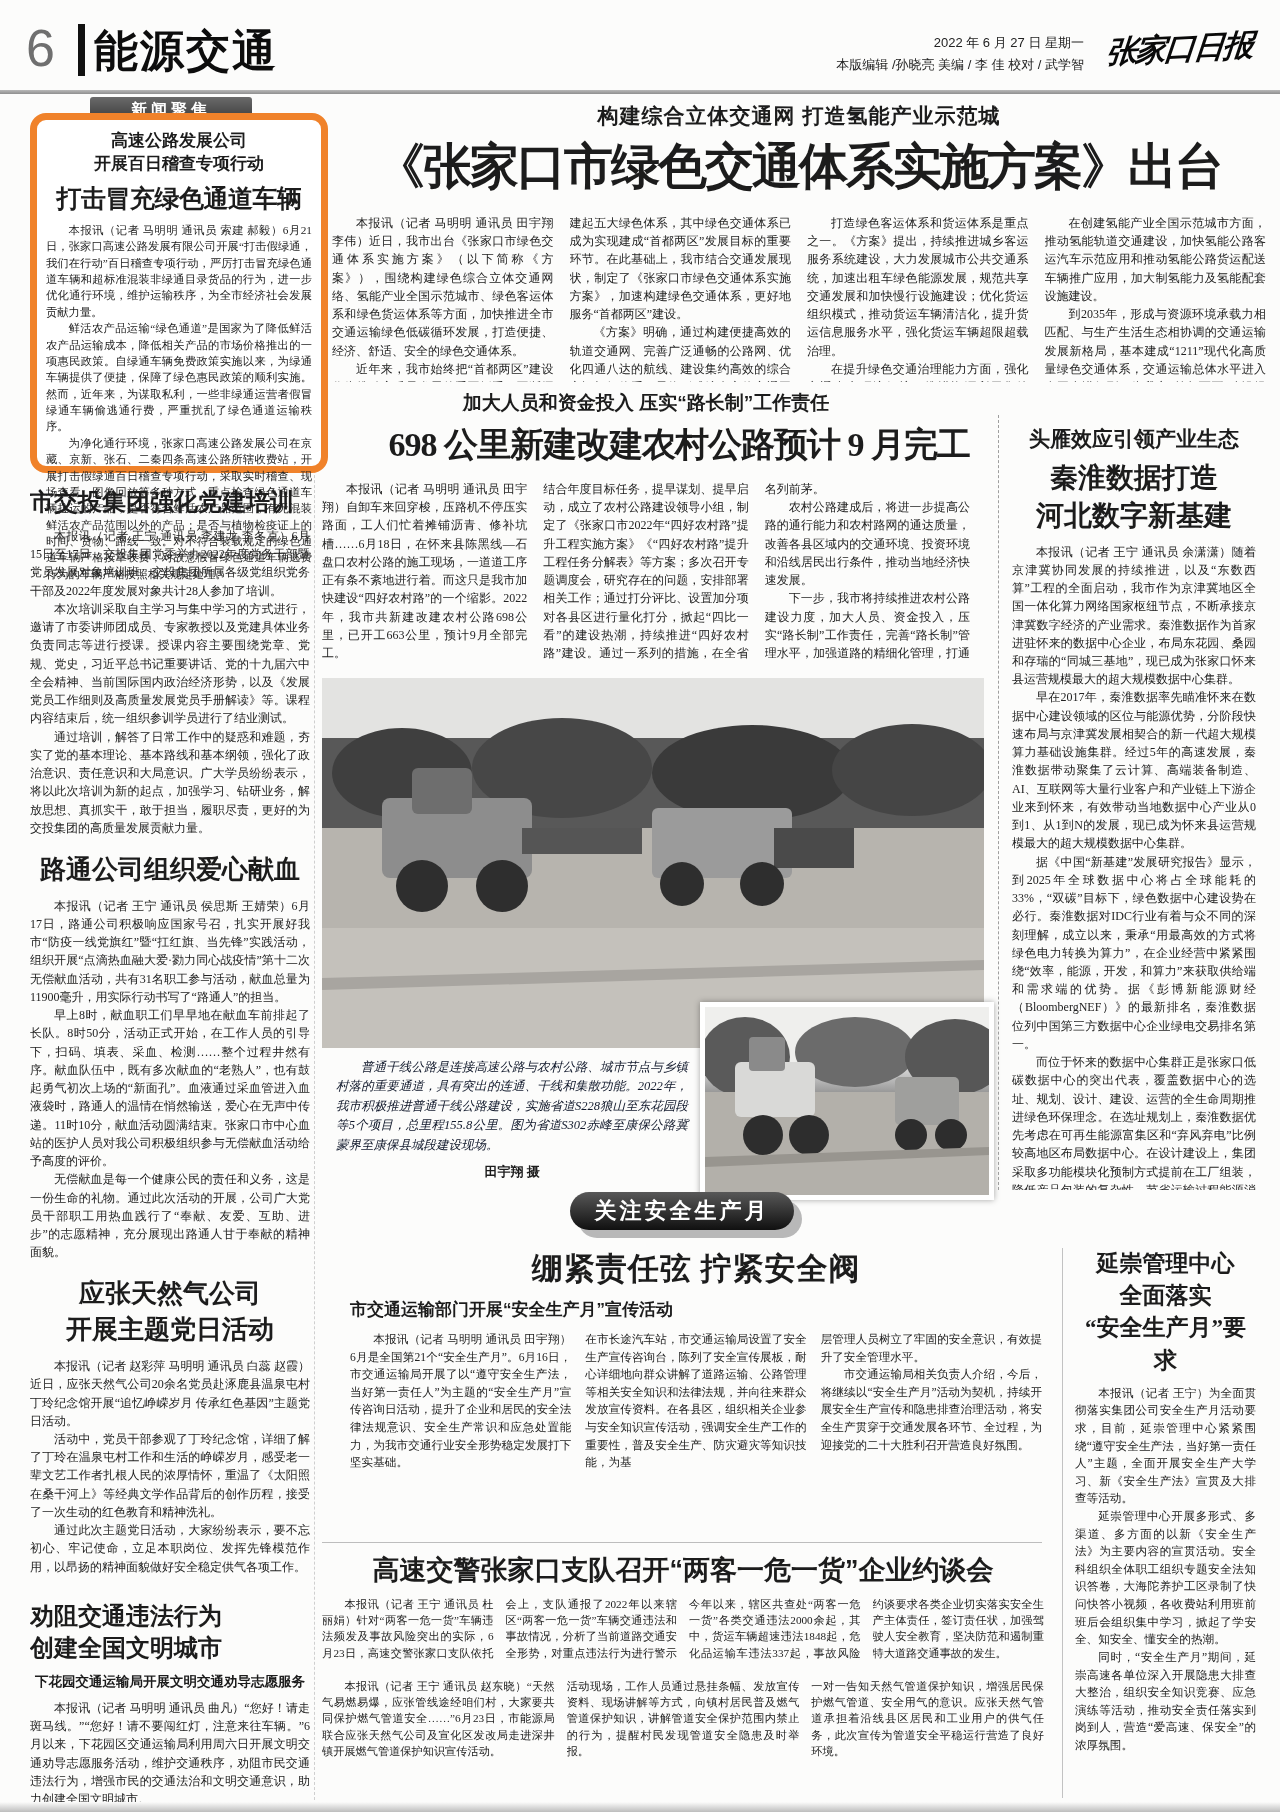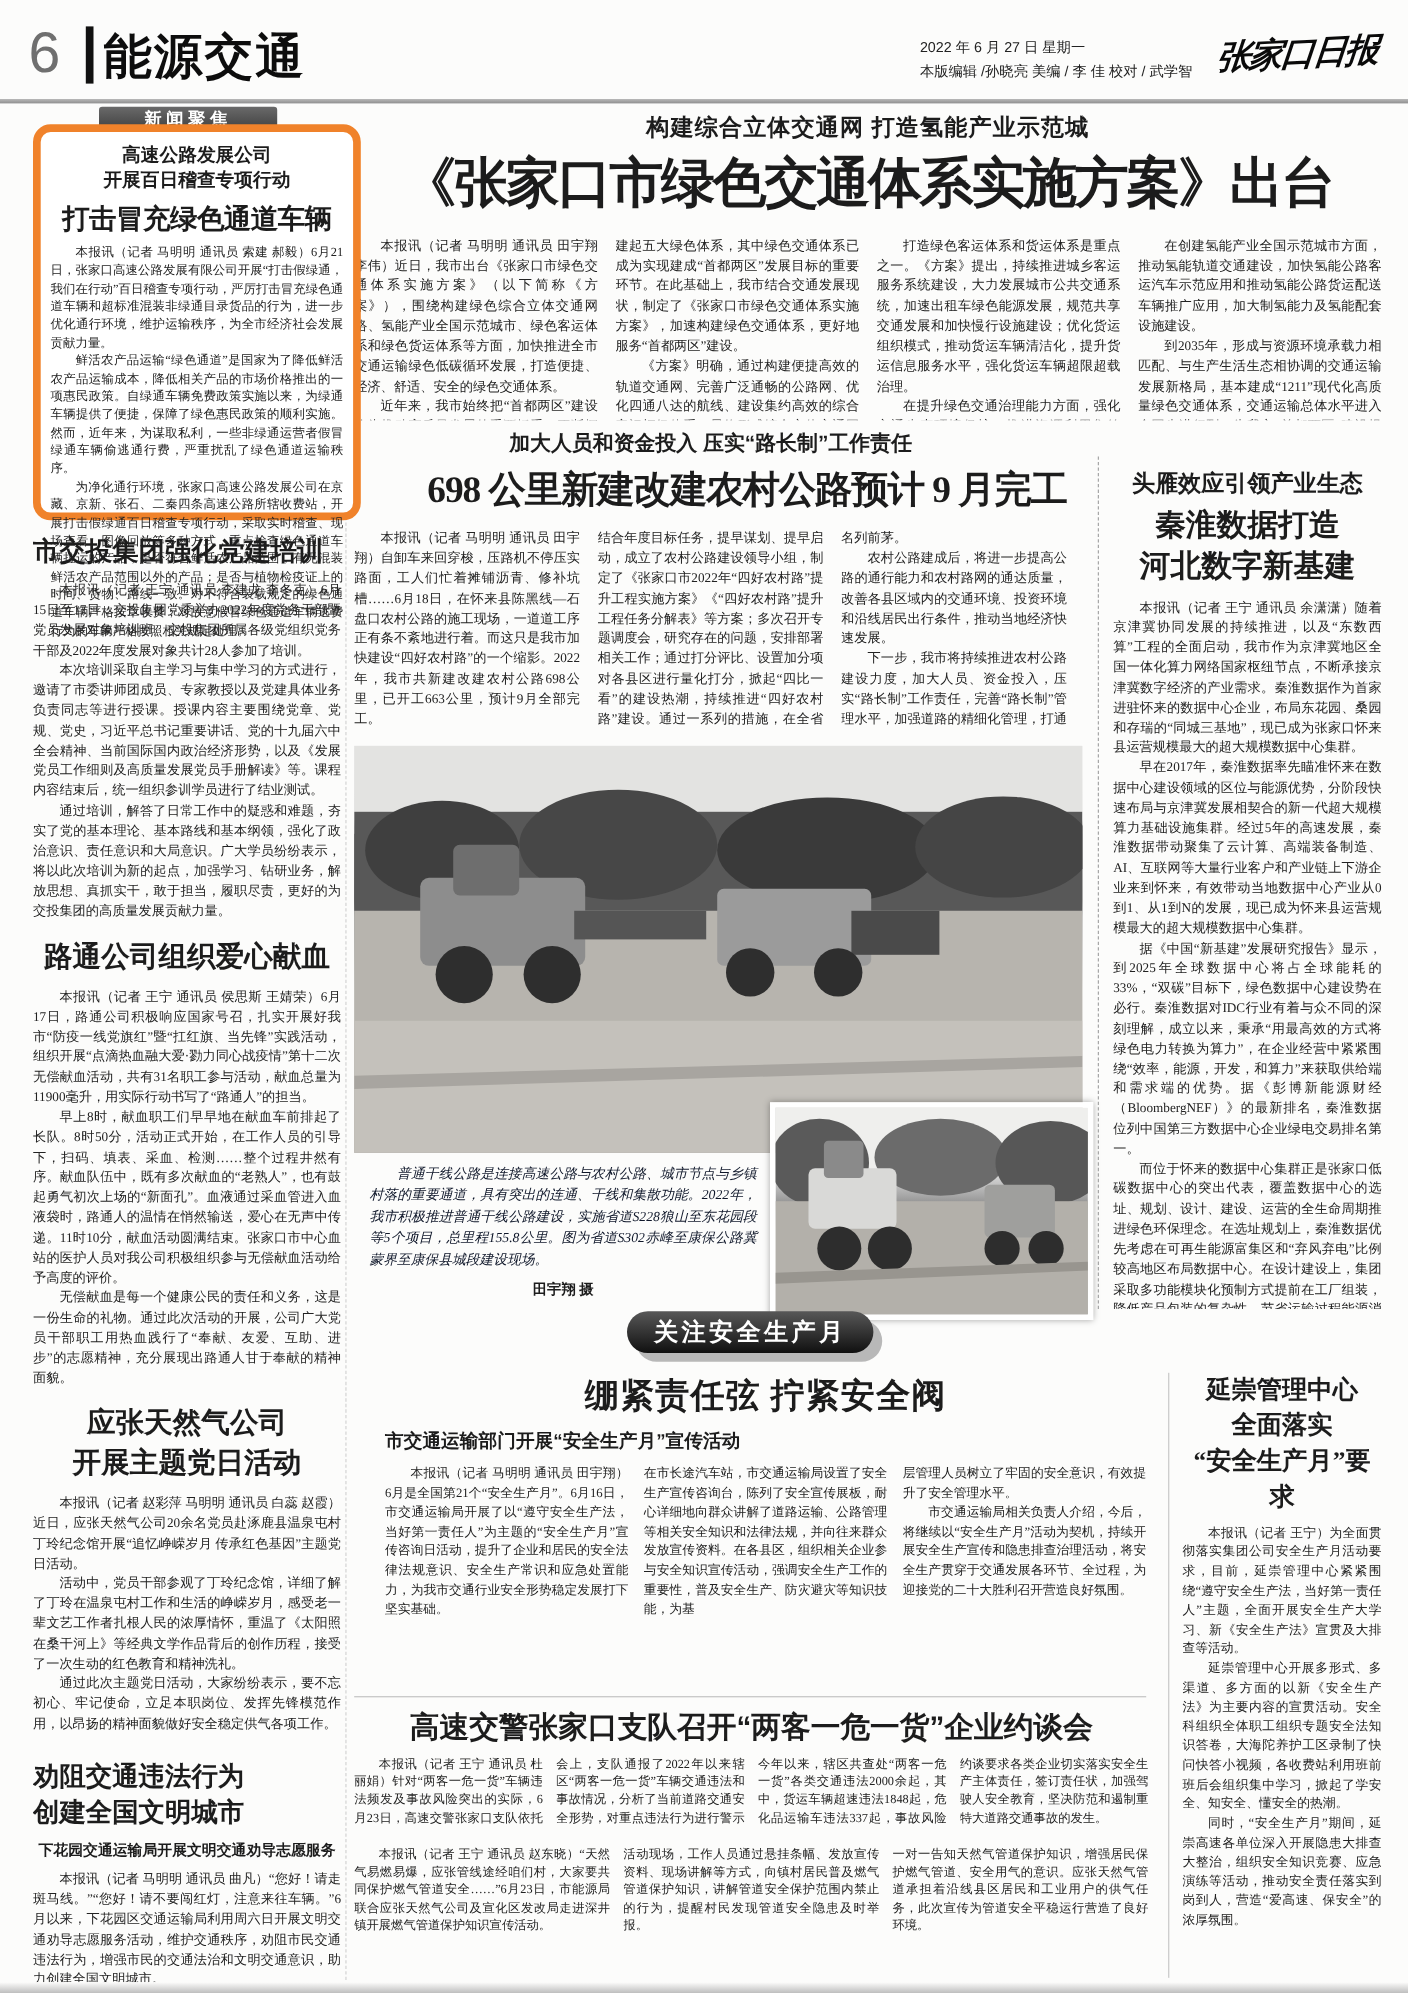--- a/index.html
+++ b/index.html
@@ -8,40 +8,40 @@
   .sans{font-family:"Liberation Sans",sans-serif;}
   .serif{font-family:"Liberation Serif",serif;}
   p{margin:0;}
   .bodytext p{font-size:12px;line-height:1.52;text-align:justify;text-indent:2em;color:#222;}
   .coltext{overflow:hidden;}
   
   #hdr{position:absolute;left:26px;top:10px;right:26px;height:76px;}
   #pagenum{position:absolute;left:0;top:8px;font-size:52px;color:#6f6f6f;font-family:"Liberation Sans",sans-serif;}
   #hdr-bar{position:absolute;left:52px;top:14px;width:7px;height:52px;background:#111;}
   #section-title{position:absolute;left:68px;top:12px;font-size:44px;font-weight:900;letter-spacing:2px;font-family:"Liberation Sans",sans-serif;color:#0d0d0d;}
-  #hdr-right{position:absolute;right:170px;top:22px;text-align:left;font-size:13px;line-height:1.7;color:#222;font-family:"Liberation Sans",sans-serif;}
+  #hdr-right{position:absolute;right:170px;top:22px;text-align:right;font-size:13px;line-height:1.7;color:#222;font-family:"Liberation Sans",sans-serif;}
   #masthead{position:absolute;right:0;top:10px;width:150px;height:58px;font-size:31px;font-weight:900;font-style:italic;
             transform:skew(-8deg) rotate(-3deg);letter-spacing:-2px;color:#0a0a0a;line-height:58px;text-align:center;}
   #hdr-rule{position:absolute;left:0;top:90px;width:1280px;height:4px;background:linear-gradient(#b9b9b9,#8f8f8f);}
   
   #news-badge{position:absolute;left:90px;top:97px;width:162px;height:30px;background:linear-gradient(#6a6a6a,#2e2e2e);
               color:#fff;font-size:16px;font-weight:bold;text-align:center;line-height:26px;letter-spacing:4px;border-radius:3px;z-index:1;}
   #hl-box{position:absolute;left:30px;top:113px;width:266px;height:330px;background:#fff;border:7px solid #f0822a;
           border-radius:16px;z-index:2;padding:10px 9px 6px 9px;}
   #hl-box .kick{font-size:17px;font-weight:bold;text-align:center;line-height:1.35;}
   #hl-box .head{font-size:25px;font-weight:900;text-align:center;margin:6px 0 7px 0;letter-spacing:-0.5px;}
   #hl-box p{font-size:11.3px;line-height:1.45;}
   
   #leftcol{position:absolute;left:30px;top:462px;width:280px;height:1340px;overflow:hidden;}
   .lc-art{margin-bottom:16px;}
   .lc-head-sans{font-size:24px;font-weight:900;text-align:left;font-family:"Liberation Sans",sans-serif;line-height:1.25;margin:25px 0 10px 0;}
   .lc-head-serif{font-size:26px;font-weight:900;text-align:center;line-height:1.3;margin:14px 0 10px 0;}
   .lc-sub{font-size:13.5px;font-weight:bold;text-align:center;margin:2px 0 8px 0;font-family:"Liberation Sans",sans-serif;}
   
-  #main-art{position:absolute;left:322px;top:102px;width:934px;}
+  #main-art{position:absolute;left:322px;top:102px;width:934px;padding-left:10px;}
   #main-kicker{font-size:21px;font-weight:bold;text-align:center;letter-spacing:1px;}
   #main-head{font-size:49px;font-weight:900;text-align:center;letter-spacing:-2px;margin-top:4px;white-space:nowrap;}
   #main-cols{display:flex;gap:16px;margin-top:14px;height:168px;}
   #main-cols .coltext{flex:1;}
   
   #rural-art{position:absolute;left:322px;top:390px;width:648px;}
   #rural-kicker{font-size:19px;font-weight:bold;text-align:center;font-family:"Liberation Sans",sans-serif;}
   #rural-head{font-size:34px;font-weight:900;text-align:right;margin-top:6px;white-space:nowrap;letter-spacing:-1px;}
   #rural-cols{display:flex;gap:16px;margin-top:12px;height:182px;}
   #rural-cols .coltext{flex:1;}

